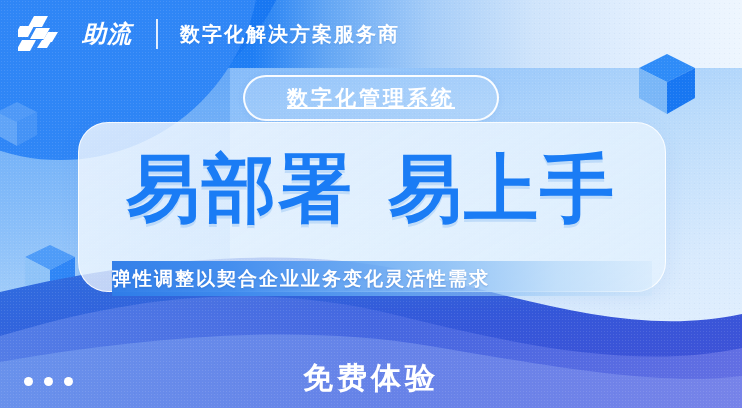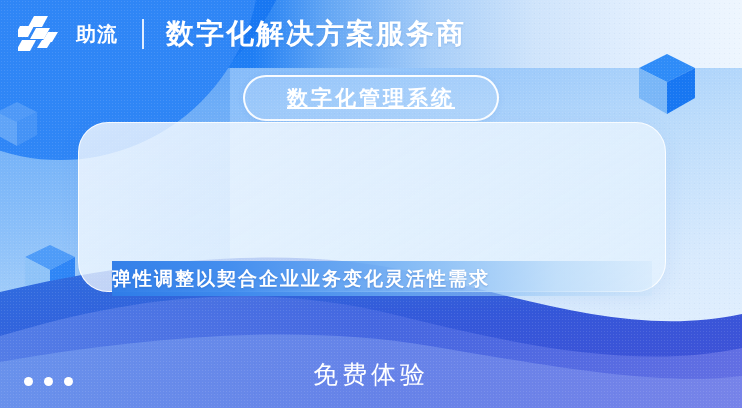--- a/index.html
+++ b/index.html
@@ -69,36 +69,37 @@
   .header {
     position: absolute; left: 0; top: 0;
     width: 742px; height: 68px;
     display: flex; align-items: center;
     padding-left: 18px;
     box-sizing: border-box;
   }
   .logo-mark { width: 42px; height: 40px; flex: 0 0 auto; }
   .logo-mark svg { display: block; }
   .logo-word {
-    margin-left: 16px;
-    font-size: 20px;
+    margin-left: 22px;
+    font-size: 24px;
     font-weight: 700;
     color: #ffffff;
     letter-spacing: 1px;
     line-height: 1;
     white-space: nowrap;
+    font-style: italic;
   }
   .header-divider {
     width: 2px; height: 30px;
     background: rgba(255,255,255,0.85);
     margin: 0 22px 0 24px;
     flex: 0 0 auto;
   }
   .header-tagline {
-    font-size: 28px;
+    font-size: 20px;
     font-weight: 600;
     color: #ffffff;
     letter-spacing: 2px;
     white-space: nowrap;
     text-shadow: 0 1px 2px rgba(40,110,200,0.25);
   }
 
   
   .pill {
     position: absolute;
@@ -166,22 +167,22 @@
     letter-spacing: 2px;
     white-space: nowrap;
     text-shadow: 0 1px 2px rgba(30,90,180,0.35);
   }
 
   
   .cta {
     position: absolute;
     left: 0; right: 0; top: 358px;
     text-align: center;
-    font-size: 25px;
-    font-weight: 400;
+    font-size: 30px;
+    font-weight: 700;
     color: #ffffff;
     letter-spacing: 4px;
     white-space: nowrap;
   }
 
   
   .dots {
     position: absolute;
     left: 24px; bottom: 22px;
     display: flex; gap: 11px;
@@ -268,20 +269,25 @@
     </div>
     <div class="logo-word">助流</div>
     <div class="header-divider"></div>
     <div class="header-tagline">数字化解决方案服务商</div>
   </div>
 
   <div class="pill">数字化管理系统</div>
 
   <div class="card"></div>
 
+  <div class="headline">
+    <span>易部署</span>
+    <span class="gap"></span>
+    <span>易上手</span>
+  </div>
 
   <div class="subtitle-bar">
     <span class="txt">弹性调整以契合企业业务变化灵活性需求</span>
   </div>
 
   <div class="cta">免费体验</div>
 
   <div class="dots">
     <span></span>
     <span></span>

